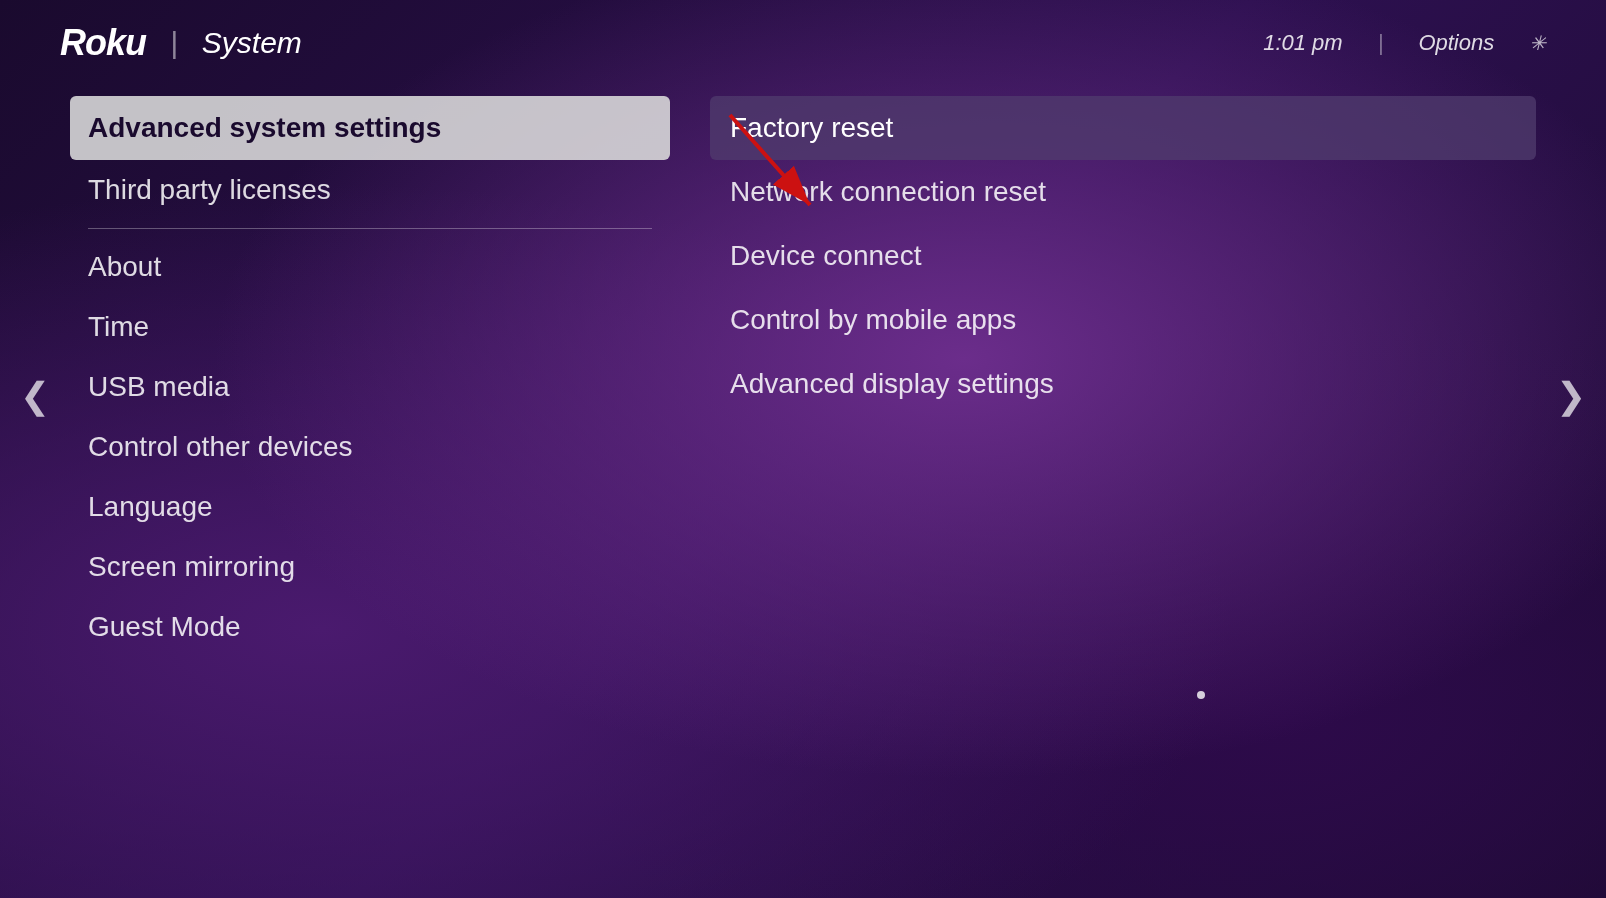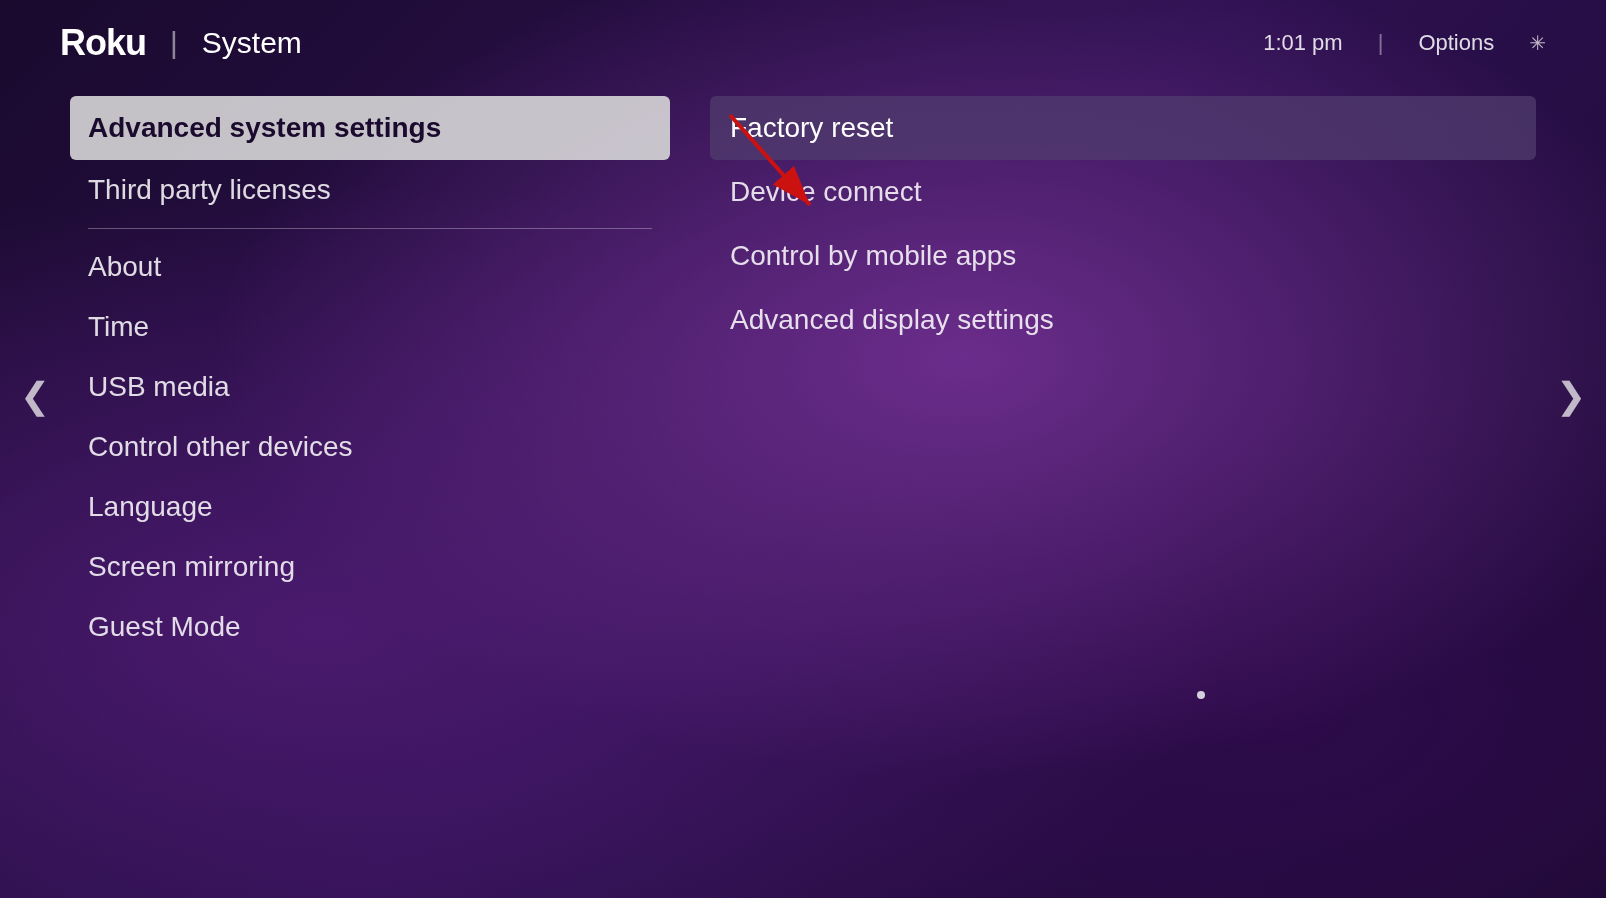--- a/index.html
+++ b/index.html
@@ -30,20 +30,21 @@
       width: 100%;
       height: 100%;
     }
 
     
     .header {
       display: flex;
       align-items: center;
       justify-content: space-between;
       padding: 22px 60px 22px 60px;
+      font-style: italic;
     }
 
     .header-left {
       display: flex;
       align-items: center;
       gap: 18px;
     }
 
     .roku-logo {
       font-size: 36px;
@@ -240,20 +241,23 @@
       <div class="menu-item">
         <span>Guest Mode</span>
       </div>
     </div>
 
     <div class="right-panel">
       <div class="right-menu-item active">
         <span>Factory reset</span>
       </div>
       <div class="right-menu-item">
+        <span>Network connection reset</span>
+      </div>
+      <div class="right-menu-item">
         <span>Device connect</span>
       </div>
       <div class="right-menu-item">
         <span>Control by mobile apps</span>
       </div>
       <div class="right-menu-item">
         <span>Advanced display settings</span>
       </div>
     </div>
 

